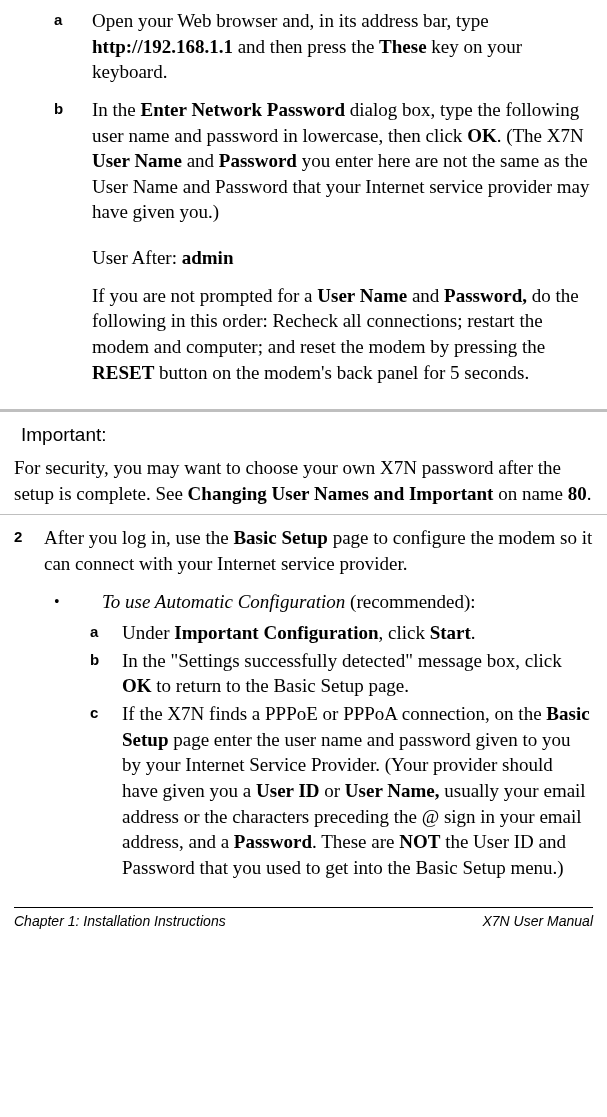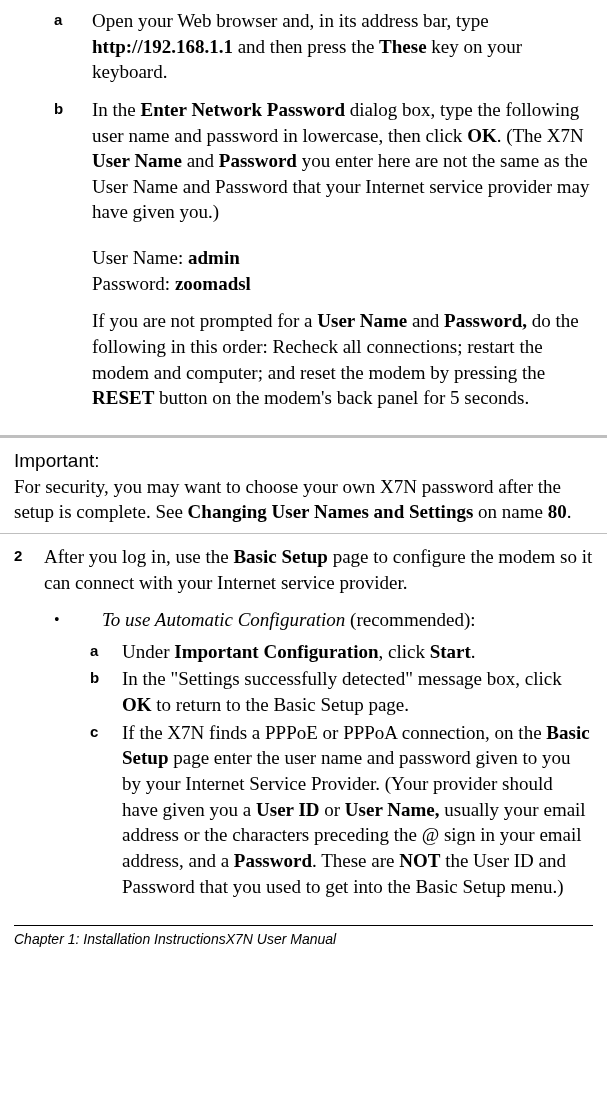--- a/index.html
+++ b/index.html
@@ -32,35 +32,35 @@
   .step-body { flex: 1; }
   .indent-1 { margin-left: 40px; }
   .indent-sub { margin-left: 76px; }
   .bold { font-weight: bold; margin-top: 16px; }
   .credentials { margin: 20px 0 12px 0; }
   .hr-bar { border: none; border-top: 3px solid #bfbfbf; margin: 14px 0 10px -14px; width: calc(100% + 28px); }
   .hr-thin { border: none; border-top: 1px solid #bfbfbf; margin: 8px 0 10px -14px; width: calc(100% + 28px); }
   .important-heading {
     font-family: Verdana, Arial, sans-serif;
     font-size: 19px;
-    margin: 0;
+    margin: 7px;
   }
   .bullet-row { display: flex; margin-bottom: 6px; }
   .bullet-dot { flex: 0 0 32px; text-align: left; font-size: 16px; padding-top: 2px; }
   .bullet-body { flex: 1; font-style: italic; margin-left: 16px; }
   .bullet-body .roman { font-style: normal; }
   .sub-steps .step-row { margin-bottom: 2px; }
   .sub-steps .step-letter { width: 32px; flex: 0 0 32px; }
   .footer-rule { border: none; border-top: 1px solid #000; margin: 26px 0 4px 0; }
   .footer {
     font-family: Verdana, Arial, sans-serif;
     font-size: 14px;
     font-style: italic;
     display: flex;
-    justify-content: flex-start;
+    justify-content: space-between;
   }
   .block { margin-bottom: 10px; }
 </style>
 </head>
 <body>
 
 <div class="indent-1">
   <div class="step-row">
     <div class="step-letter">a</div>
     <div class="step-body">
@@ -68,36 +68,35 @@
     </div>
   </div>
 
   <div class="step-row">
     <div class="step-letter">b</div>
     <div class="step-body">
       <div class="block">
         <span>In the </span><span class="bold">Enter Network Password</span><span> dialog box, type the following user name and password in lowercase, then click </span><span class="bold">OK</span><span>. (The X7N </span><span class="bold">User Name</span><span> and </span><span class="bold">Password</span><span> you enter here are not the same as the User Name and Password that your Internet service provider may have given you.)</span>
       </div>
       <div class="credentials">
-        <div><span>User Name: </span><span class="bold">admin</span></div>
-        <div><span>Password: </span><span class="bold">zoomadsl</span></div>
+        <div><span>User After: </span><span class="bold">admin</span></div>
       </div>
       <div class="block">
         <span>If you are not prompted for a </span><span class="bold">User Name</span><span> and </span><span class="bold">Password,</span><span> do the following in this order: Recheck all connections; restart the modem and computer; and reset the modem by pressing the </span><span class="bold">RESET</span><span> button on the modem's back panel for 5 seconds.</span>
       </div>
     </div>
   </div>
 </div>
 
 <hr class="hr-bar">
 
 <div>
   <div class="important-heading">Important:</div>
   <div>
-    <span>For security, you may want to choose your own X7N password after the setup is complete. See </span><span class="bold">Changing User Names and Settings</span><span> on name </span><span class="bold">80</span><span>.</span>
+    <span>For security, you may want to choose your own X7N password after the setup is complete. See </span><span class="bold">Changing User Names and Important</span><span> on name </span><span class="bold">80</span><span>.</span>
   </div>
 </div>
 
 <hr class="hr-thin">
 
 <div class="step-row">
   <div class="step-num">2</div>
   <div class="step-body">
     <span>After you log in, use the </span><span class="bold">Basic Setup</span><span> page to configure the modem so it can connect with your Internet service provider.</span>
   </div>

